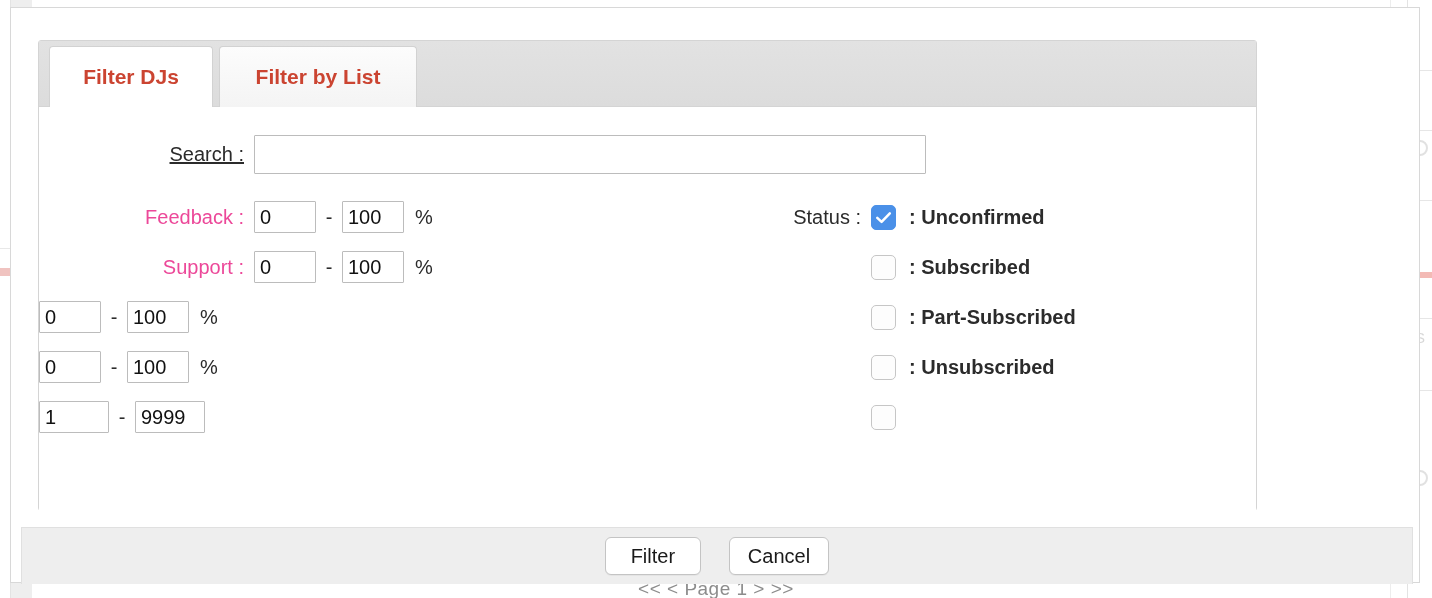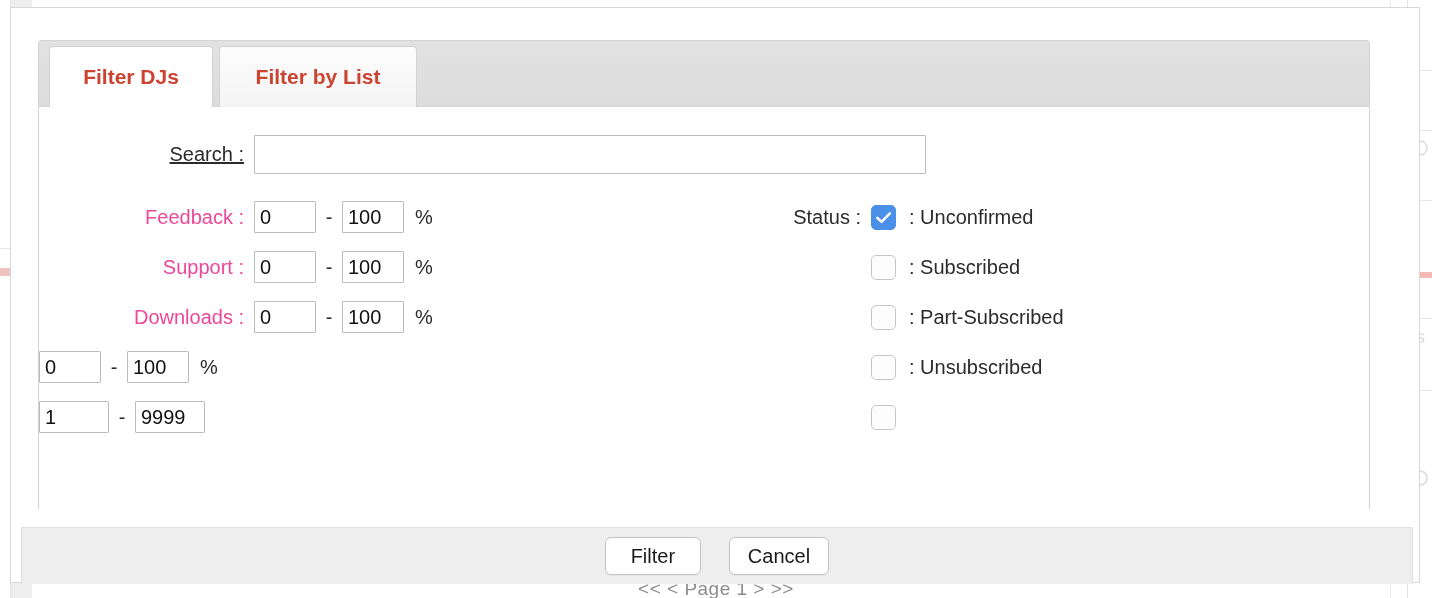--- a/index.html
+++ b/index.html
@@ -115,21 +115,21 @@
     background: #ffffff;
     border: 1px solid #d8d8d8;
     box-sizing: border-box;
   }
 
   
   #filter-panel {
     position: absolute;
     left: 27px;
     top: 32px;
-    width: 1332px;
+    width: 1219px;
     height: 471px;
     box-sizing: border-box;
     border: 1px solid #d4d4d4;
     border-radius: 3px;
     background: #ffffff;
   }
 
   
   #tab-bar {
     position: relative;
@@ -301,20 +301,21 @@
     display: none;
     width: 25px;
     height: 25px;
   }
   .checkbox.checked .tick { display: block; }
   .status-text {
     margin-left: 13px;
     font-size: 20px;
     color: #2b2b2b;
     white-space: nowrap;
+    font-weight: bold;
   }
 
   
   #modal-footer {
     position: absolute;
     left: 10px;
     top: 519px;
     width: 1392px;
     height: 57px;
     box-sizing: border-box;
@@ -400,21 +401,20 @@
 
         <div class="range-row">
           <div class="range-label">Support :</div>
           <input class="range-input pct" type="text" value="0" style="">
           <div class="range-dash">-</div>
           <input class="range-input pct" type="text" value="100" style="">
           <div class="range-unit">%</div>
         </div>
 
         <div class="range-row">
-          <div class="range-label">Downloads :</div>
           <input class="range-input pct" type="text" value="0" style="">
           <div class="range-dash">-</div>
           <input class="range-input pct" type="text" value="100" style="">
           <div class="range-unit">%</div>
         </div>
 
         <div class="range-row">
           <input class="range-input pct" type="text" value="0" style="">
           <div class="range-dash">-</div>
           <input class="range-input pct" type="text" value="100" style="">

